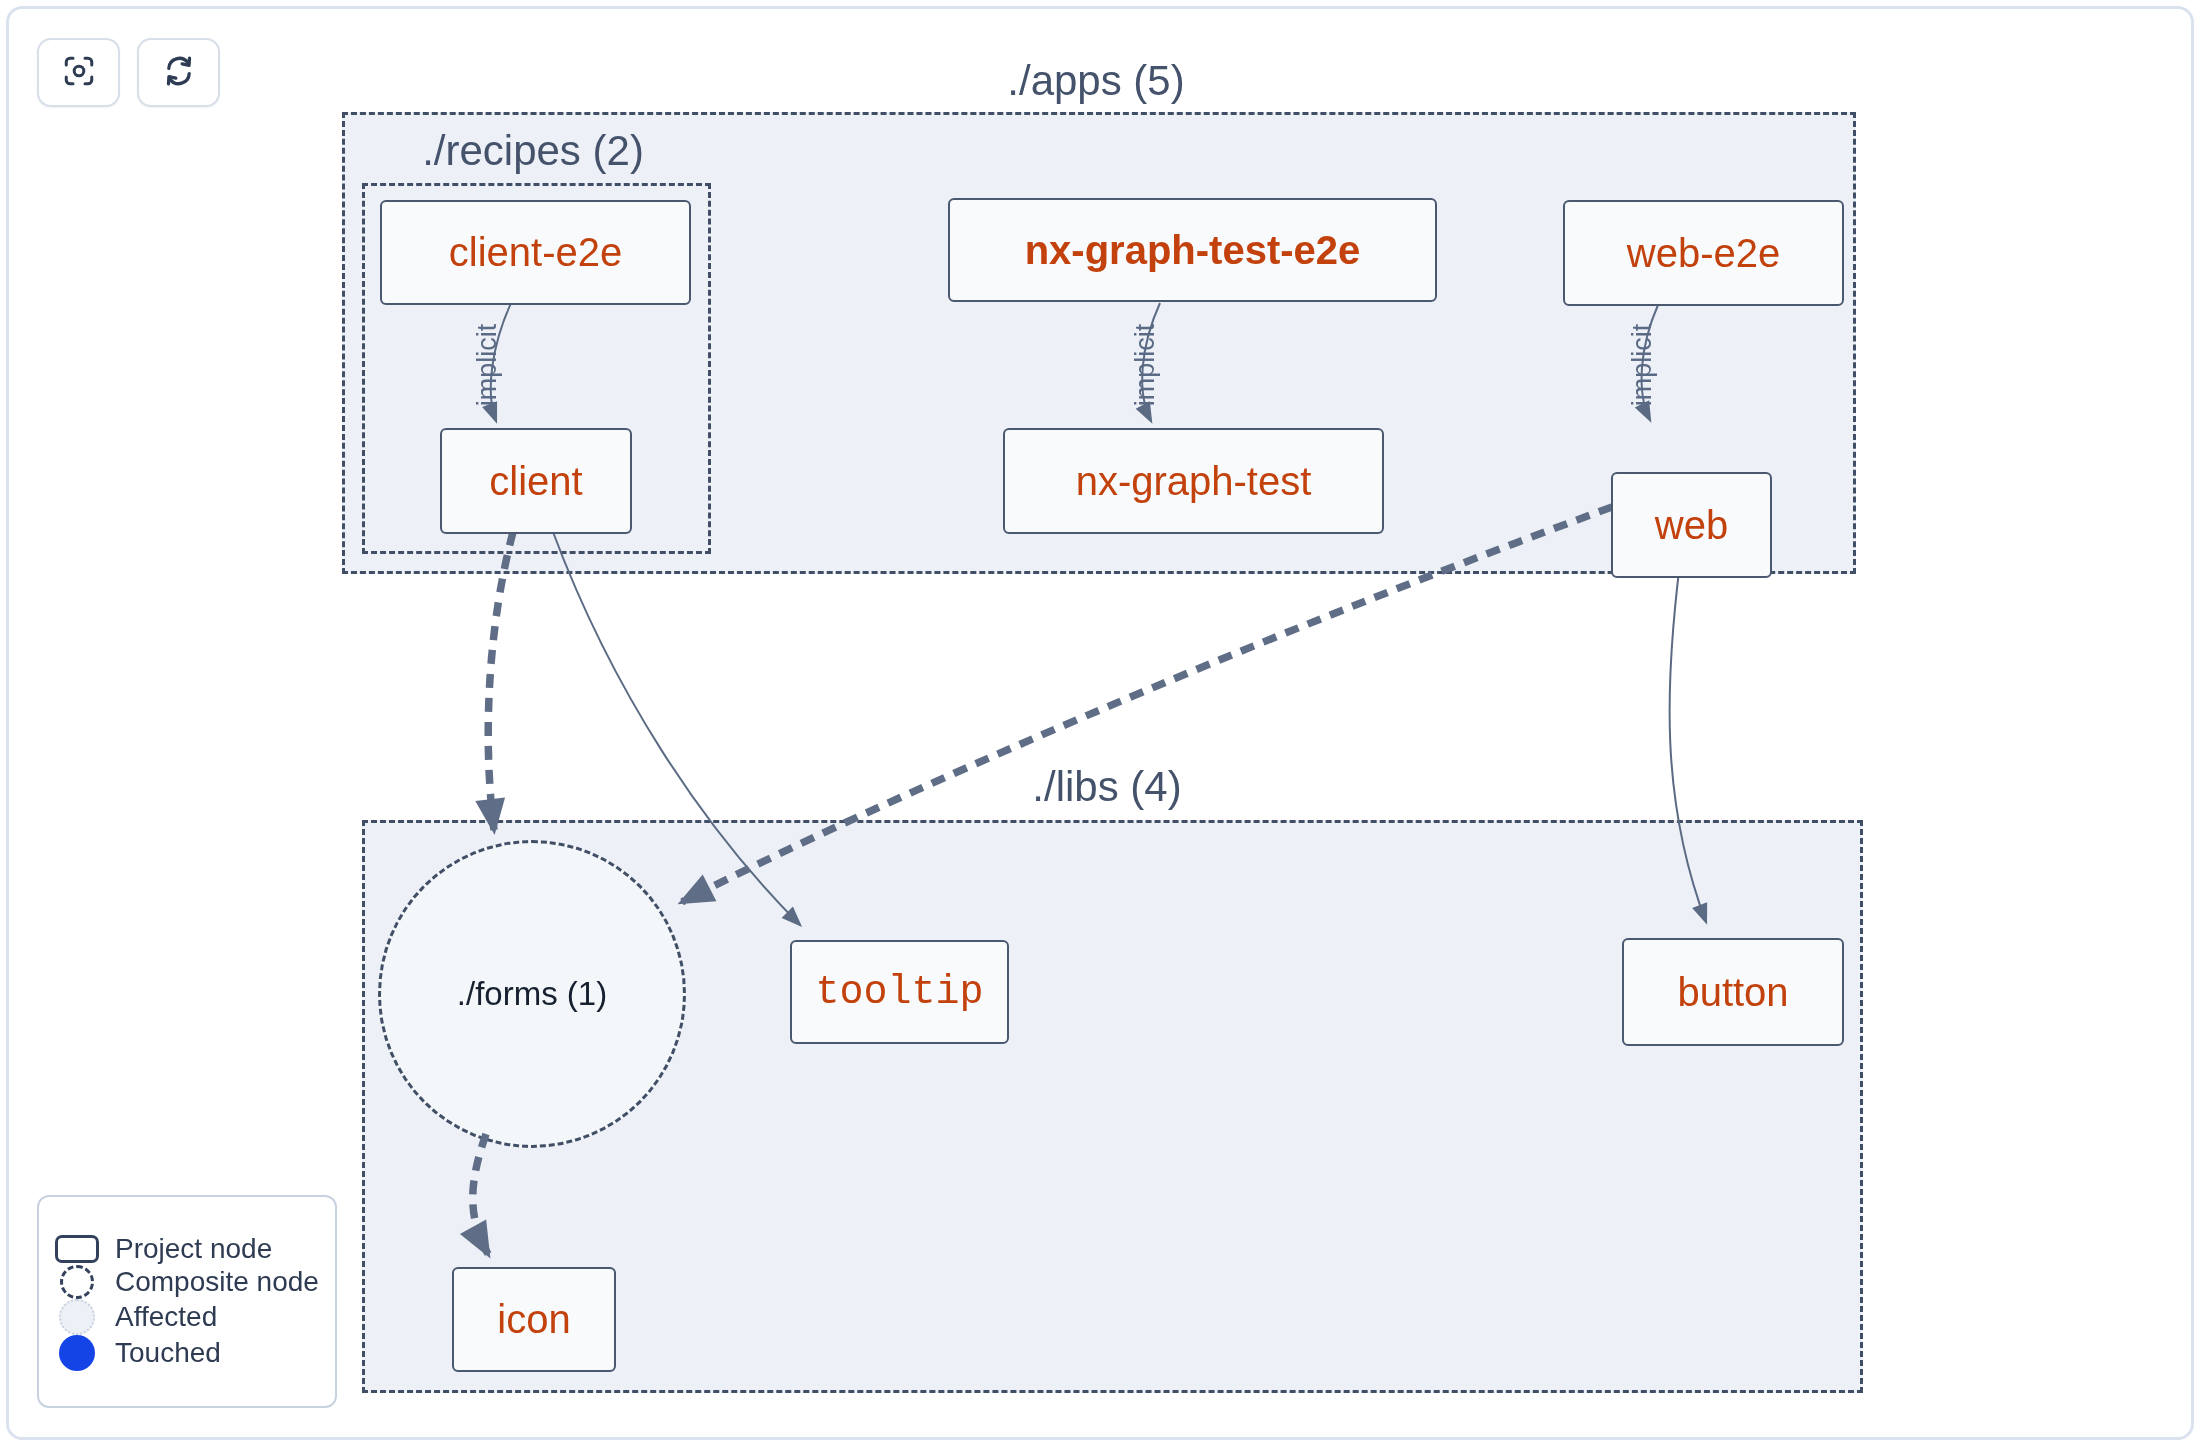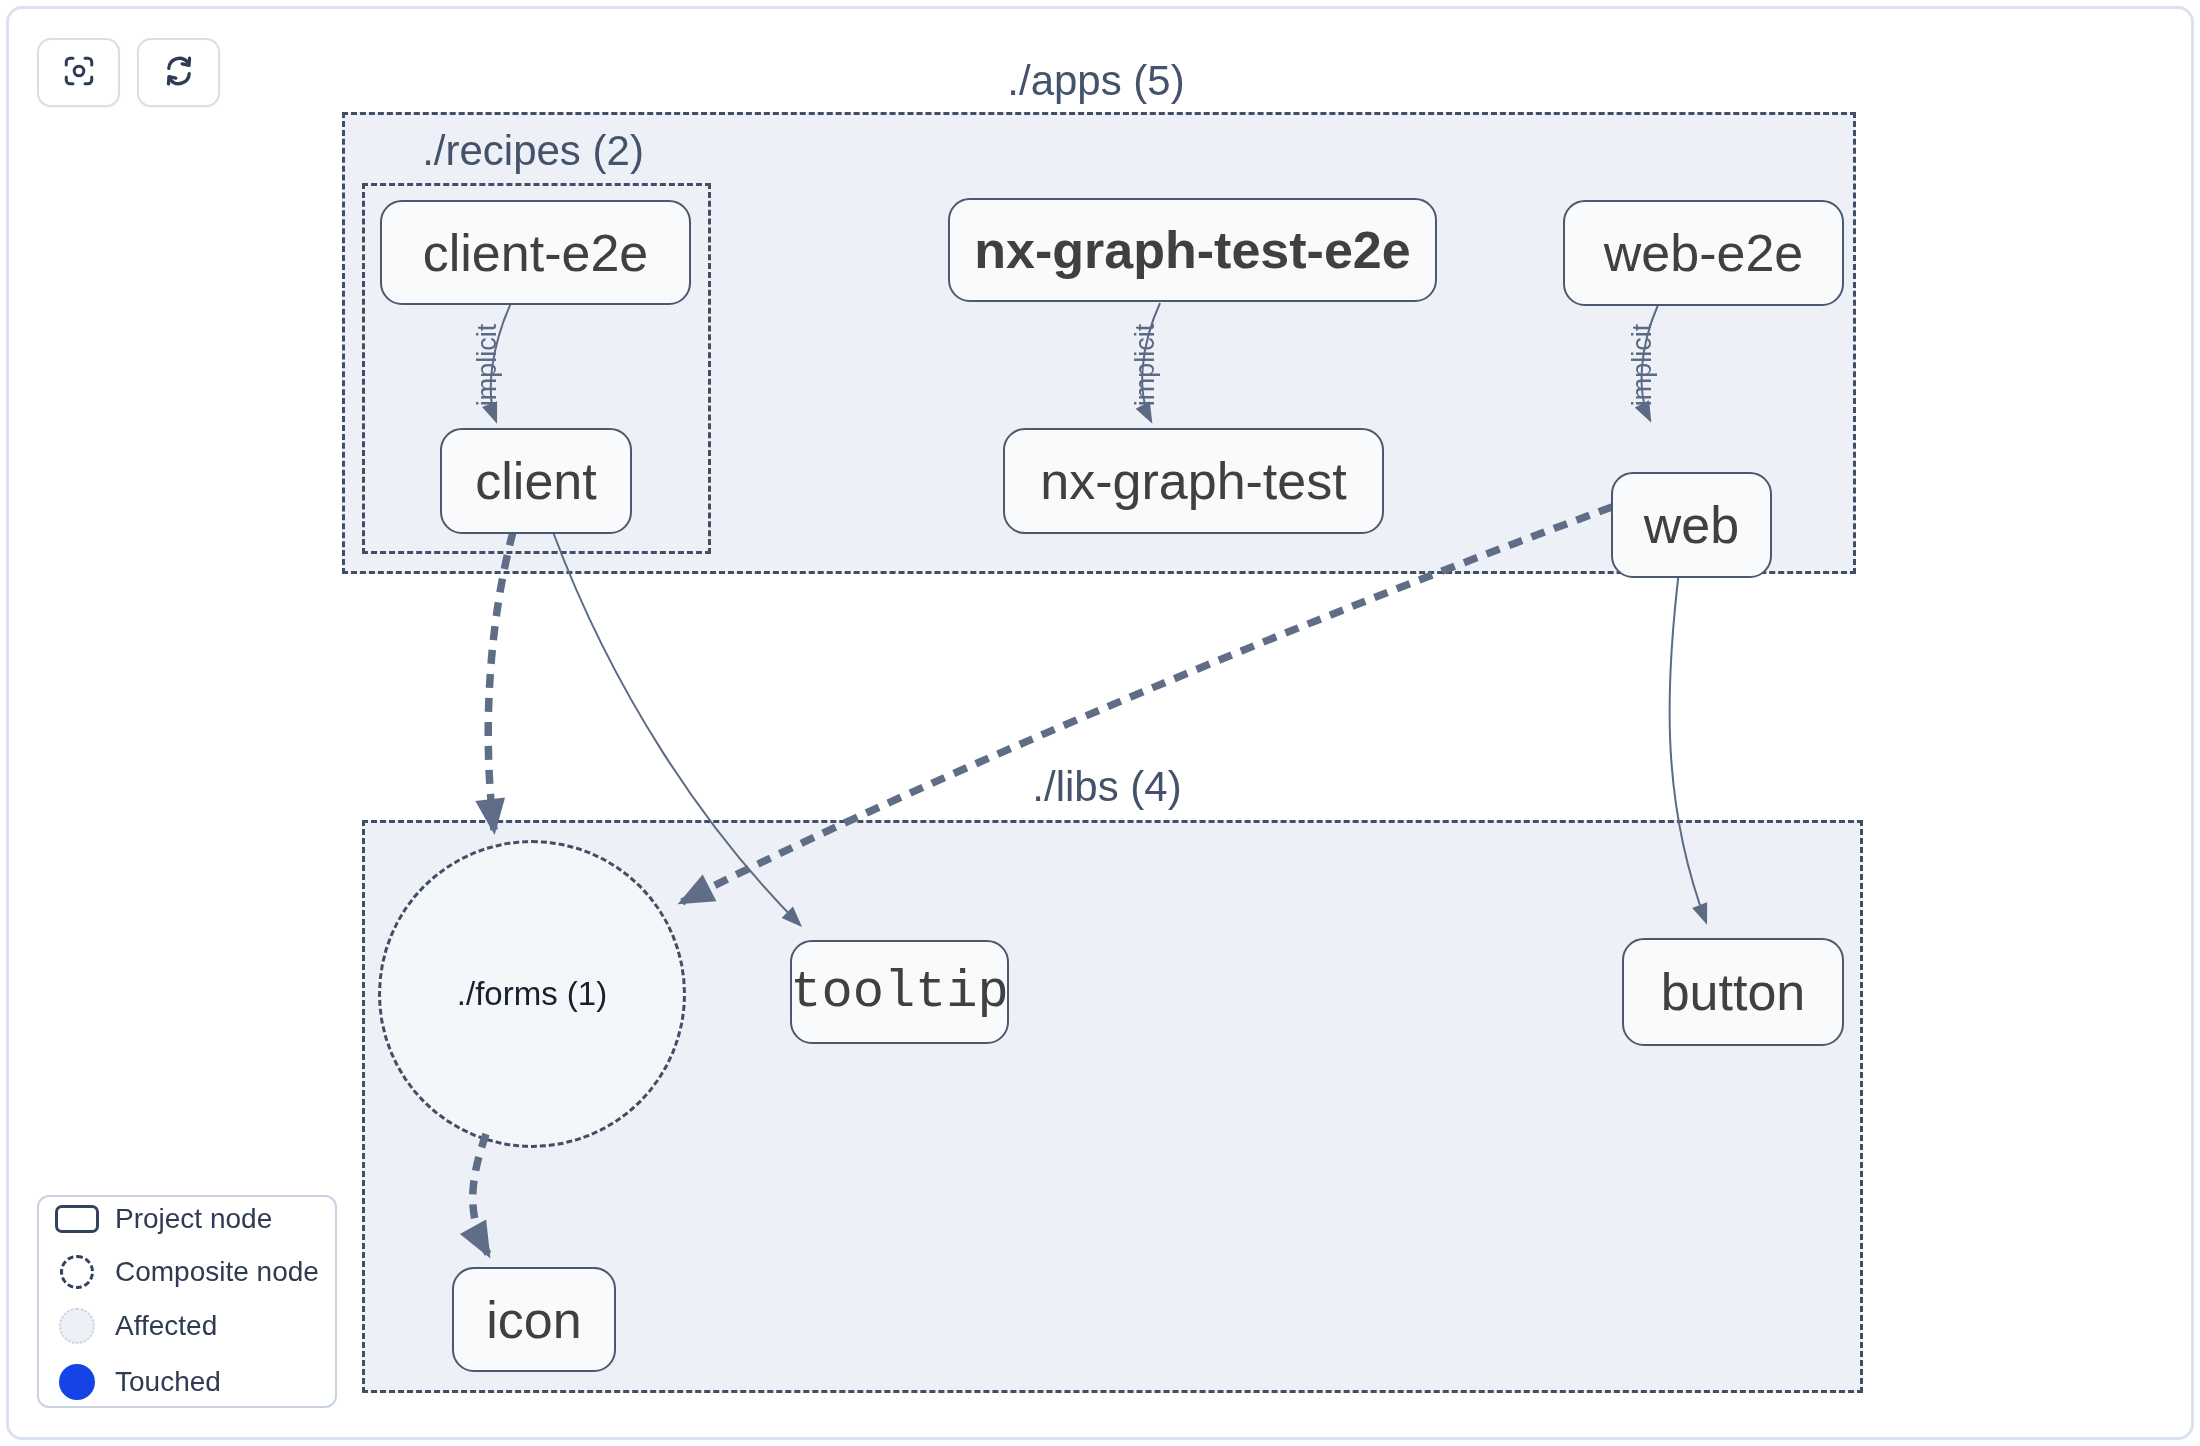--- a/index.html
+++ b/index.html
@@ -23,38 +23,38 @@
     position:absolute;background:#edf1f7;border:3px dashed #414f66;z-index:10;
   }
   .group.inner{background:transparent;}
   .group-label{
     position:absolute;transform:translateX(-50%);font-size:42px;color:#44526b;
     z-index:12;white-space:nowrap;line-height:1.2;
   }
   
   .node{
     position:absolute;display:flex;align-items:center;justify-content:center;
-    background:#f8fafc;border:2.5px solid #4a5870;border-radius:22px;
-    font-size:52px;color:#404040;z-index:30;white-space:nowrap;cursor:pointer;
+    background:#f8fafc;border:2.5px solid #4a5870;border-radius:6px;
+    font-size:40px;color:#c2410c;z-index:30;white-space:nowrap;cursor:pointer;
   }
   .composite{
     position:absolute;display:flex;align-items:center;justify-content:center;
     background:#f4f7fa;border:3px dashed #414f66;border-radius:50%;
     font-size:33px;color:#16202f;z-index:15;cursor:pointer;
   }
   
   svg.edges{position:absolute;left:0;top:0;z-index:20;pointer-events:none;}
   .edge-solid{fill:none;stroke:#5b6b84;stroke-width:2;}
   .edge-bold{fill:none;stroke:#5f6e86;stroke-width:7.5;stroke-dasharray:14 10;}
   .edge-label{font-size:27px;fill:#5a6a84;text-anchor:middle;font-family:"Liberation Sans",sans-serif;}
   
   .legend{
     position:absolute;left:37px;top:1195px;width:300px;height:213px;background:#ffffff;
     border:2px solid #c9d2e0;border-radius:12px;z-index:40;display:flex;flex-direction:column;
-    justify-content:space-between;padding:6px 0;box-sizing:border-box;
+    justify-content:center;padding:6px 0;box-sizing:border-box;
   }
   .legend-row{display:flex;align-items:center;}
   .legend-ic{width:76px;display:flex;align-items:center;justify-content:center;flex:none;}
   .legend-label{font-size:28px;color:#2e3b52;}
   .ic-project{width:44px;height:28px;border:3px solid #33415c;border-radius:7px;background:#fff;box-sizing:border-box;}
   .ic-composite{width:34px;height:34px;border:3px dashed #33415c;border-radius:50%;background:#fff;box-sizing:border-box;}
   .ic-affected{width:36px;height:36px;border:2px dotted #c9d2df;border-radius:50%;background:#edf1f7;box-sizing:border-box;}
   .ic-touched{width:36px;height:36px;border-radius:50%;box-sizing:border-box;}
 </style>
 </head>

